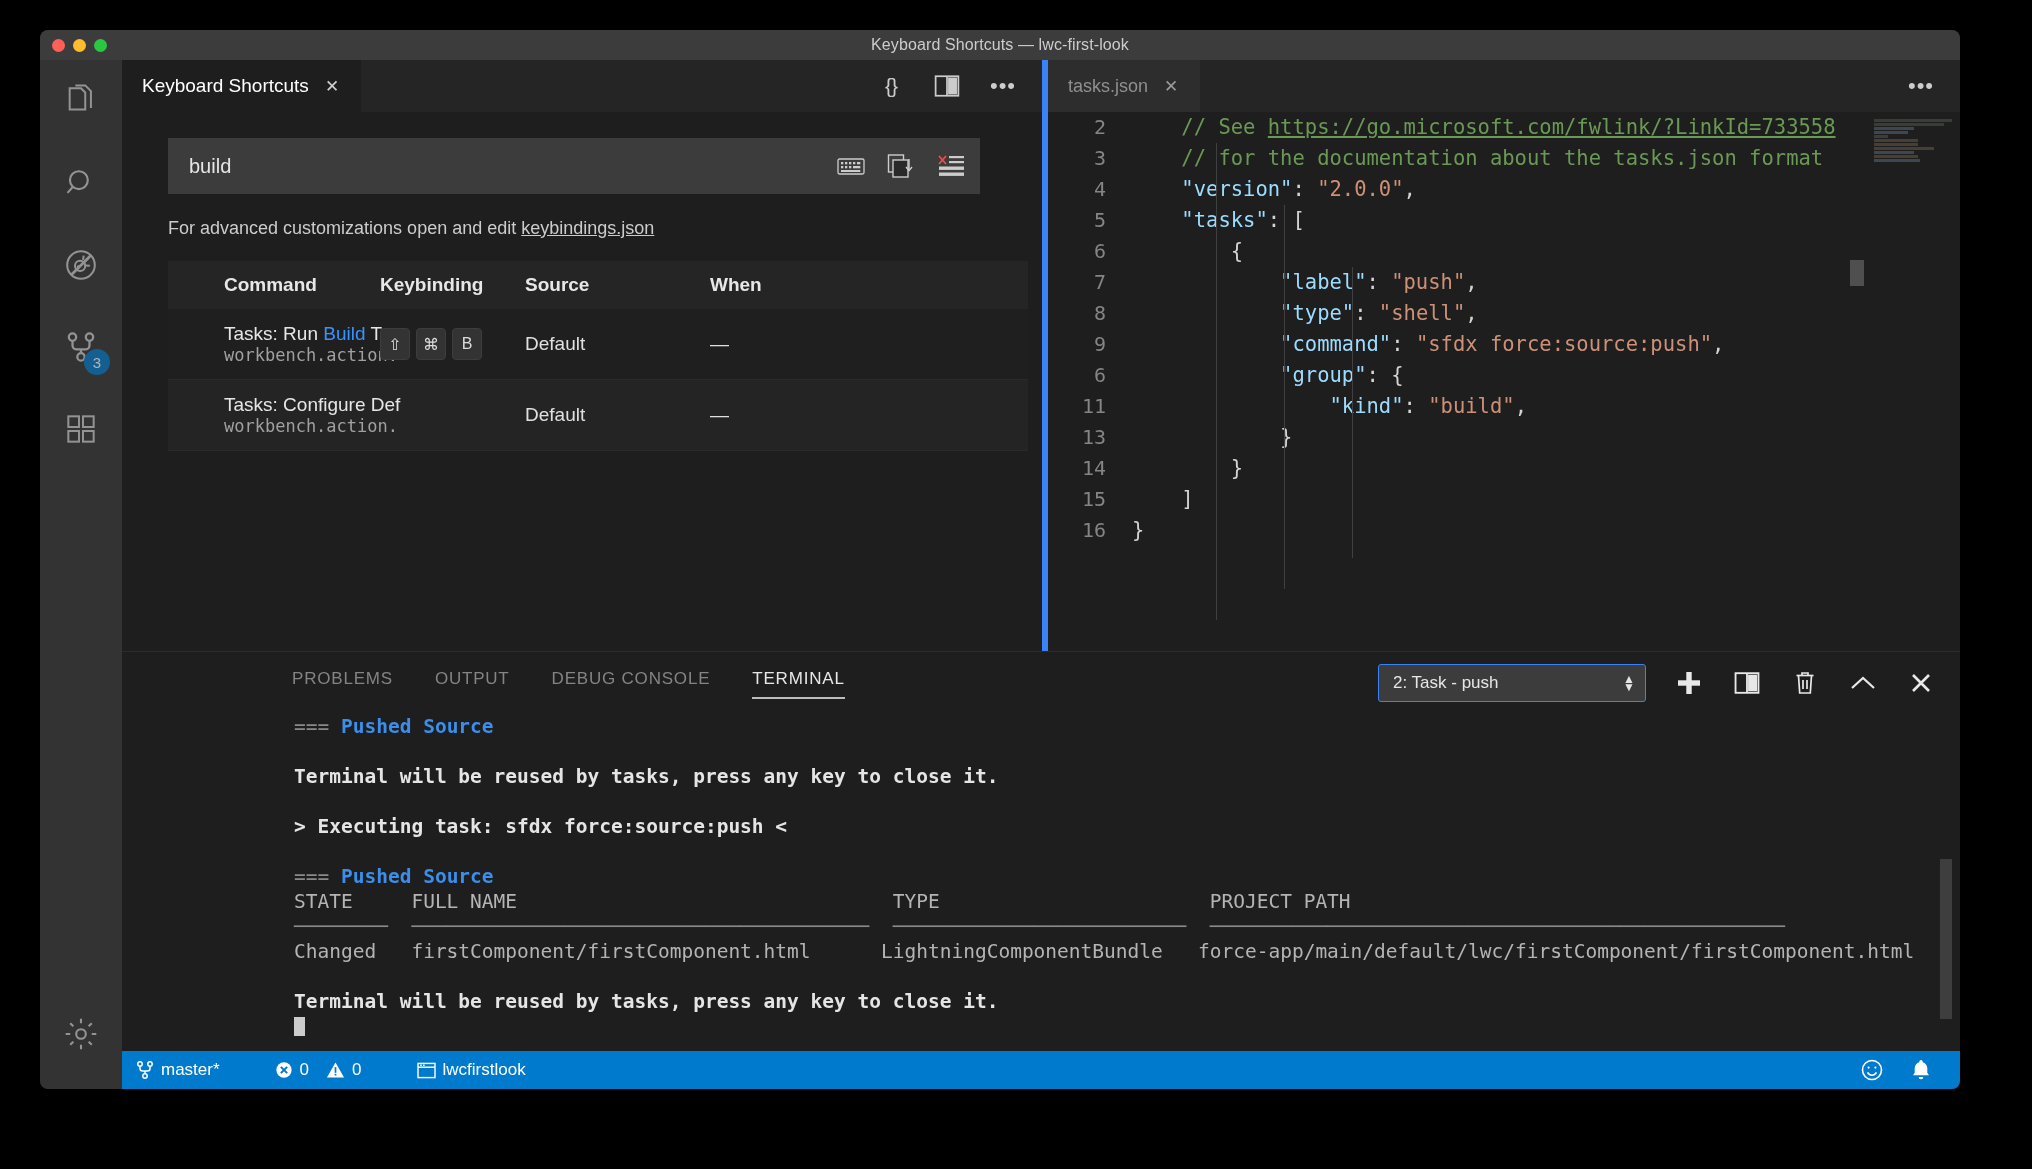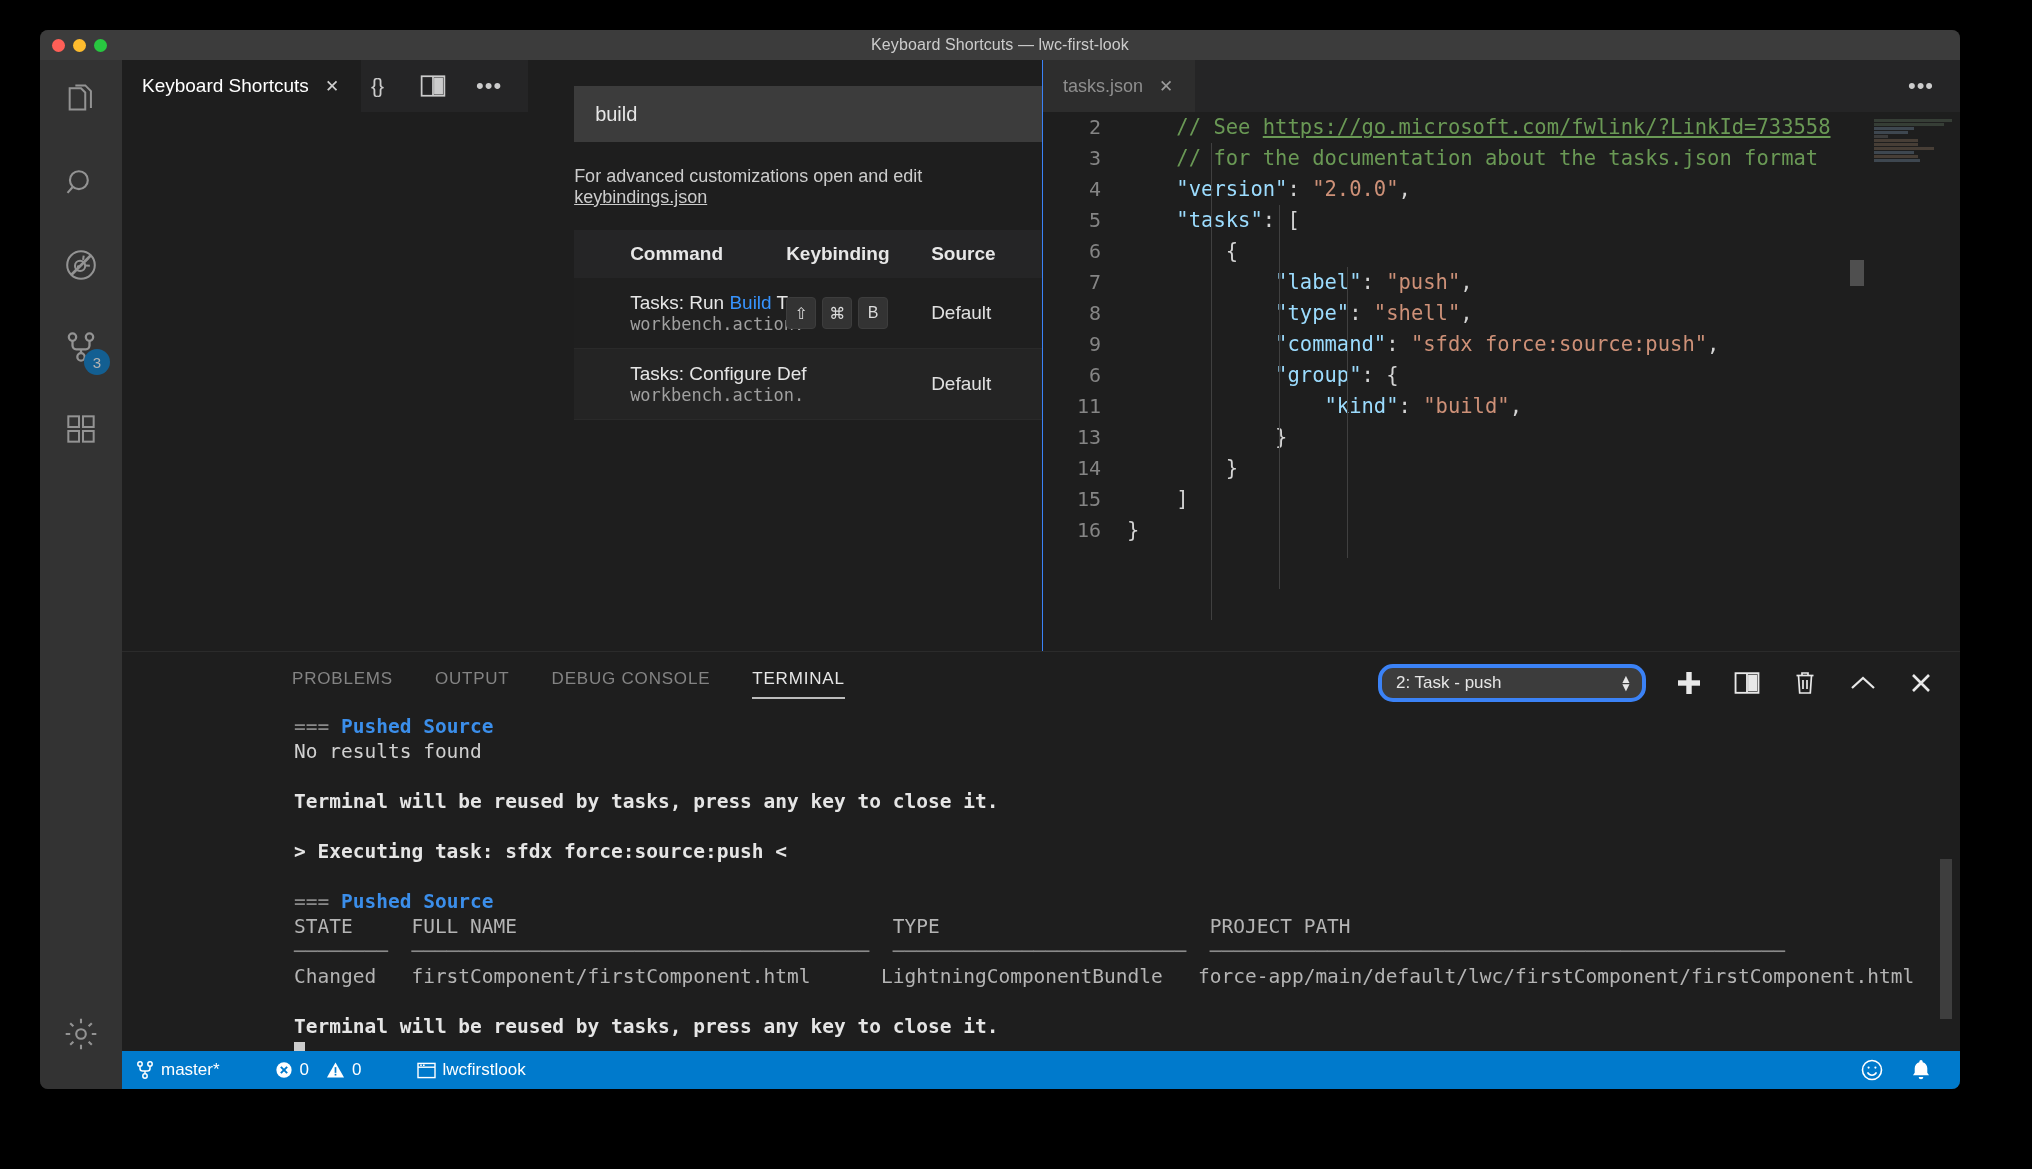--- a/index.html
+++ b/index.html
@@ -107,22 +107,22 @@
     min-width: 0;
     background: #1e1e1e;
   }
   .editors { display: flex; flex: none; height: 591px; min-height: 0; }
 
   
   .group-ks {
     width: 920px;
     flex: none;
     display: flex;
-    flex-direction: row;
-    border-right: 1px solid #3b82f6;
+    flex-direction: column;
+    border-right: 6px solid #3b82f6;
     background: #1e1e1e;
     min-width: 0;
   }
   .tabsbar {
     height: 52px;
     background: #252526;
     display: flex;
     align-items: stretch;
     flex: none;
     position: relative;
@@ -327,22 +327,22 @@
   .panel-actions {
     margin-left: auto;
     display: flex;
     align-items: center;
     gap: 28px;
   }
   .term-select {
     width: 268px;
     height: 38px;
     background: #3c3c3c;
-    border: 4px solid #3b82f6;
-    border-radius: 15px;
+    border: 1px solid #3b82f6;
+    border-radius: 3px;
     color: #e6e6e6;
     font-size: 17px;
     display: flex;
     align-items: center;
     padding: 0 10px 0 14px;
     box-sizing: border-box;
   }
   .term-select .caret { margin-left: auto; font-size: 12px; line-height: 8px; color: #e6e6e6; text-align: center; }
   .terminal {
     flex: 1;
@@ -681,21 +681,20 @@
                 <span>
                   <svg width="24" height="24" viewBox="0 0 24 24" fill="none" stroke="#e8e8e8" stroke-width="2.6">
                       <path d="M4 4l16 16M20 4L4 20"></path>
                     </svg>
                 </span>
               </div>
             </div>
           </div>
           <div class="terminal" id="terminal-output">
             <div class="t-line"><span class="t-rule">=== </span><span class="t-blue">Pushed Source</span></div>
-              <div class="t-line"><span class="">No results found</span></div>
               <div class="t-line"><span class=""></span></div>
               <div class="t-line"><span class="t-bold">Terminal will be reused by tasks, press any key to close it.</span></div>
               <div class="t-line"><span class=""></span></div>
               <div class="t-line"><span class="t-bold">&gt; Executing task: sfdx force:source:push &lt;</span></div>
               <div class="t-line"><span class=""></span></div>
               <div class="t-line"><span class="t-rule">=== </span><span class="t-blue">Pushed Source</span></div>
               <div class="t-line"><span class="t-grey">STATE     FULL NAME                                TYPE                       PROJECT PATH</span></div>
               <div class="t-line"><span class="t-rule">────────  ───────────────────────────────────────  ─────────────────────────  ─────────────────────────────────────────────────</span></div>
               <div class="t-line"><span class="t-grey">Changed   firstComponent/firstComponent.html      LightningComponentBundle   force-app/main/default/lwc/firstComponent/firstComponent.html</span></div>
               <div class="t-line"><span class=""></span></div>

